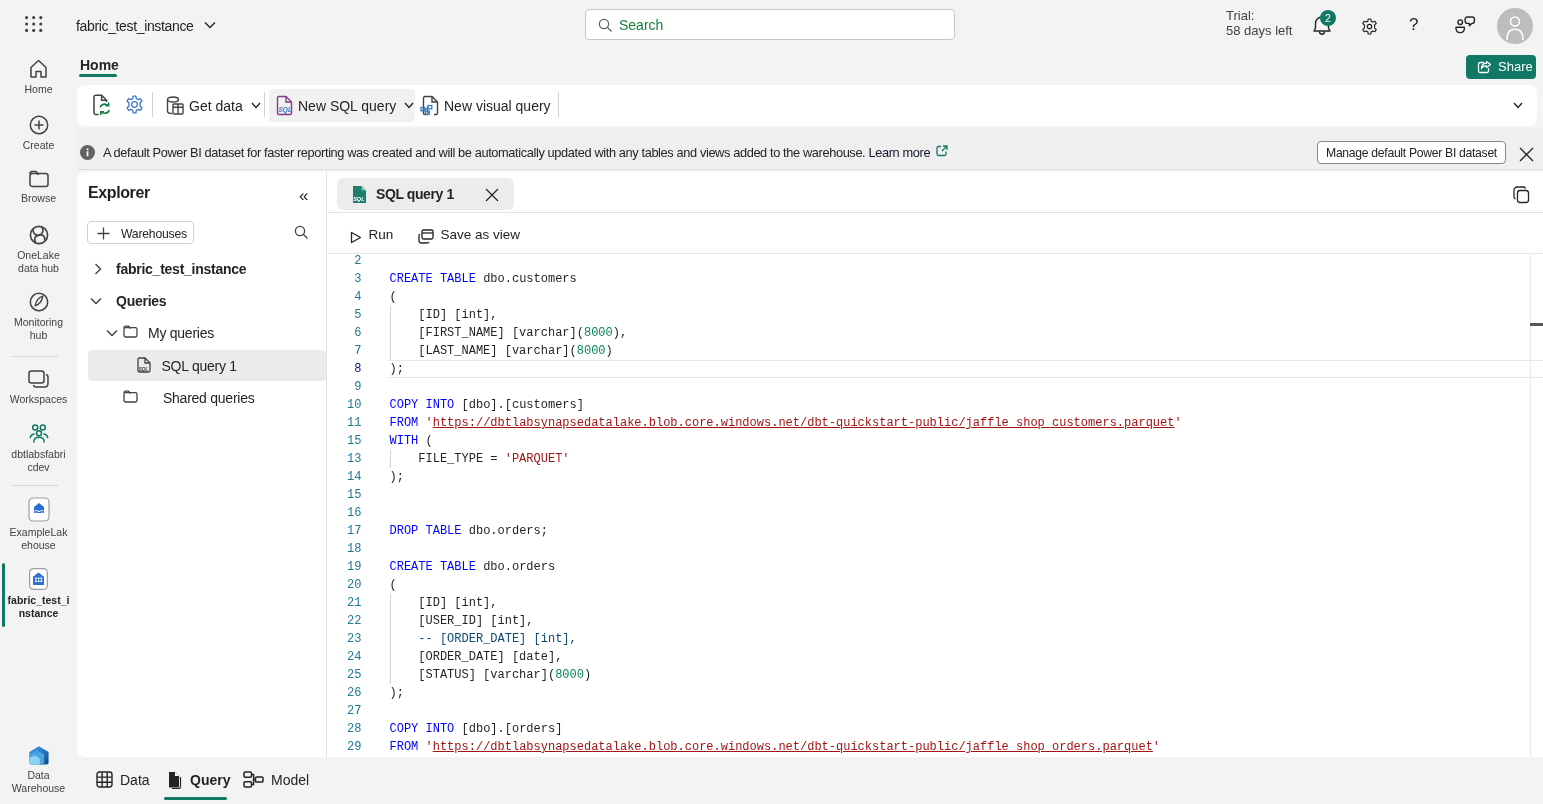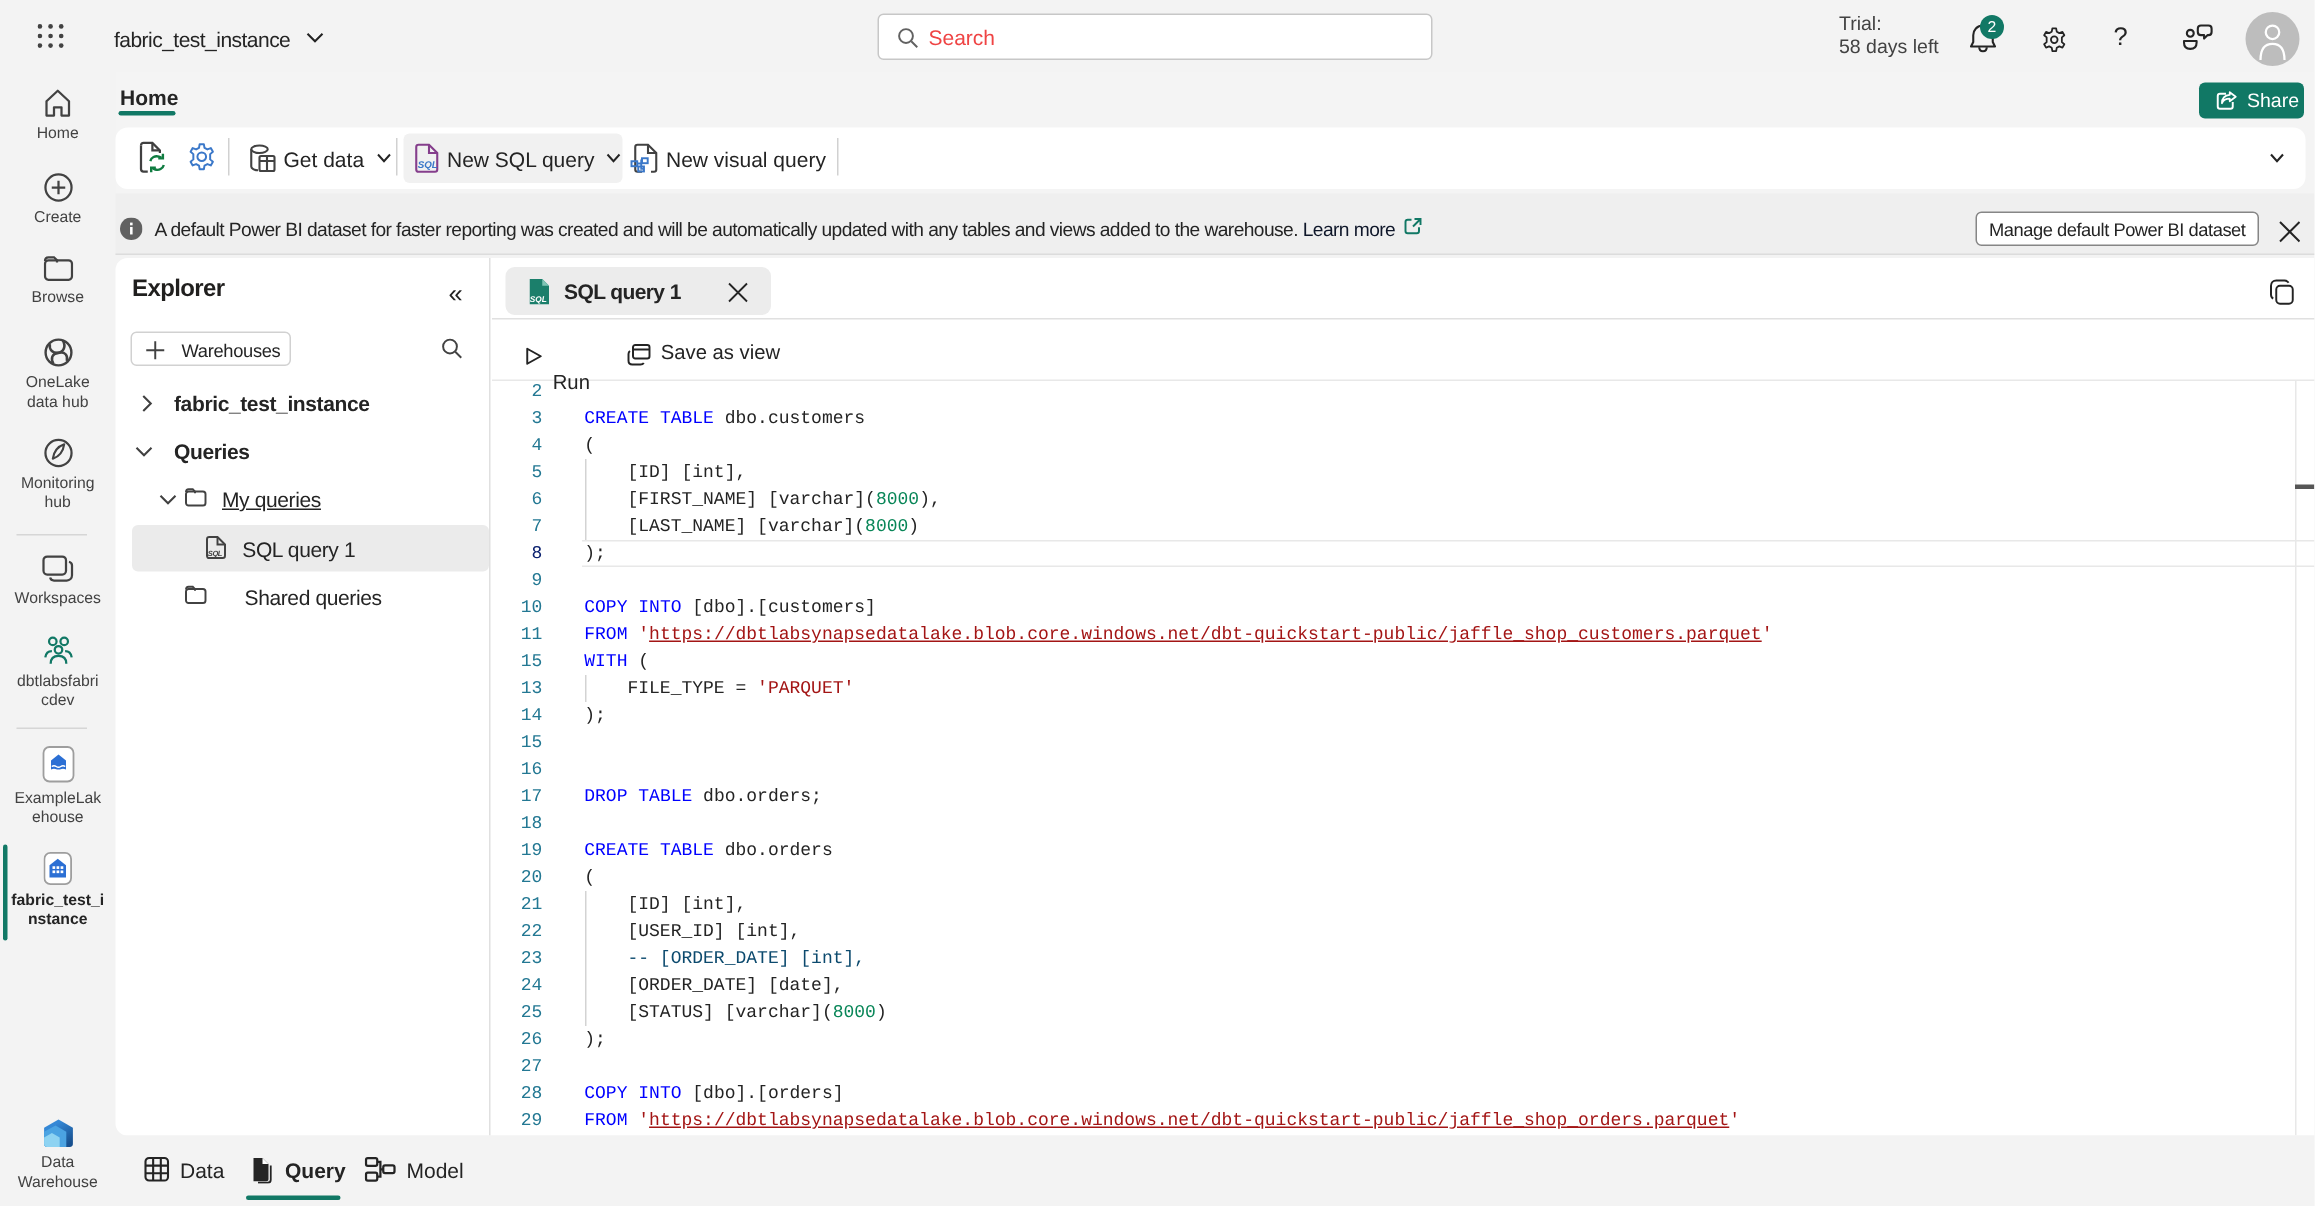--- a/index.html
+++ b/index.html
@@ -4,21 +4,21 @@
 <style>
 * { margin:0; padding:0; box-sizing:border-box; }
 html,body { width:1543px; height:804px; overflow:hidden; }
 body { font-family:"Liberation Sans", sans-serif; background:#f3f3f3; position:relative; color:#242424; }
 .abs { position:absolute; }
 svg { display:block; }
 
 #topbar { position:absolute; left:0; top:0; width:1543px; height:48px; background:#f3f3f3; }
 #title { position:absolute; left:76px; top:17.5px; font-size:14px; color:#242424; letter-spacing:-0.35px; }
 #searchbox { position:absolute; left:585px; top:9px; width:370px; height:31px; background:#fff; border:1px solid #c7c7c7; border-radius:4px; }
-#searchtxt { position:absolute; left:33px; top:7px; font-size:14px; color:#ef4444; }
+#searchtxt { position:absolute; left:33px; top:7px; font-size:14px; color:#15803d; }
 #trial { position:absolute; left:1226px; top:9px; font-size:13px; color:#424242; line-height:14.5px; }
 #avatar { position:absolute; left:1497px; top:8px; width:36px; height:36px; border-radius:50%; background:#bdbdbd; }
 
 #rail { position:absolute; left:0; top:48px; width:77px; height:756px; background:#f3f3f3; }
 .railitem { position:absolute; width:77px; text-align:center; font-size:10.5px; color:#424242; line-height:12.5px; }
 .railitem svg { margin:0 auto 4px auto; }
 .raildiv { position:absolute; left:11px; width:47px; height:1px; background:#d6d6d6; }
 #greenbar { position:absolute; left:2px; top:563px; width:3px; height:64px; background:#117865; border-radius:2px; }
 
 #ribbon { position:absolute; left:77px; top:48px; width:1466px; height:81px; background:#f4f4f4; }
@@ -334,21 +334,21 @@
         <span class="lbl" style="left:39px;font-weight:700;">Queries</span>
       </div>
     <div class="trow" style="top:145px;">
         <svg class="abs" style="left:29px;top:12px;" width="12" height="8" viewBox="0 0 12 8">
           <path d="M1 1.5 L6 6.5 L11 1.5" stroke="#424242" stroke-width="1.4" fill="none"></path>
         </svg>
         <svg class="abs" style="left:46px;top:8px;" width="15" height="13" viewBox="0 0 15 13">
           <path d="M1 3 C1 1.9 1.6 1.2 2.7 1.2 L5.5 1.2 L7 2.8 L7 3.8" stroke="#424242" stroke-width="1.3" fill="none"></path>
           <rect x="1" y="2.6" width="13" height="9.4" rx="1.7" stroke="#424242" stroke-width="1.3" fill="none"></rect>
         </svg>
-        <span class="lbl" style="left:71px;text-decoration:underline;">My queries</span>
+        <span class="lbl" style="left:71px;">My queries</span>
       </div>
     <div class="trow" style="top:177.5px;">
         <svg class="abs" style="left:60px;top:7.5px;" width="14" height="16" viewBox="0 0 14 16">
           <path d="M1 2.5 C1 1.5 1.5 1 2.5 1 L8 1 L13 6 L13 13.5 C13 14.5 12.5 15 11.5 15 L2.5 15 C1.5 15 1 14.5 1 13.5 Z" stroke="#424242" stroke-width="1.3" fill="none"></path>
           <path d="M8 1 L8 6 L13 6" stroke="#424242" stroke-width="1.3" fill="none"></path>
           <text x="1.5" y="13.5" font-family="Liberation Sans" font-weight="bold" font-style="italic" font-size="5" fill="#424242">SQL</text>
         </svg>
         <span class="lbl" style="left:84.5px;">SQL query 1</span>
       </div>
     <div class="trow" style="top:209.5px;">
@@ -373,21 +373,21 @@
     </div>
     <svg class="abs" style="left:1185px;top:14px;" width="17" height="18" viewBox="0 0 17 18">
         <rect x="4.5" y="4.5" width="11" height="12" rx="2.5" stroke="#242424" stroke-width="1.3" fill="none"></rect>
         <path d="M2.5 13 C1.6 12.6 1 11.8 1 10.5 L1 4.5 C1 2.5 2.5 1 4.5 1 L10 1 C11.2 1 12.2 1.6 12.7 2.5" stroke="#242424" stroke-width="1.3" fill="none"></path>
       </svg>
   </div>
   <div id="runbar">
     <svg class="abs" style="left:22px;top:17px;" width="12" height="13" viewBox="0 0 12 13">
         <path d="M1.5 1.5 L10.5 6.5 L1.5 11.5 Z" stroke="#242424" stroke-width="1.3" fill="none" stroke-linejoin="round"></path>
       </svg>
-    <div class="abs" style="left:40.5px;top:13px;margin-top:20px;">Run</div>
+    <div class="abs" style="left:40.5px;top:13px;">Run</div>
     <svg class="abs" style="left:90px;top:15px;" width="16" height="15" viewBox="0 0 16 15">
         <rect x="4" y="1" width="11" height="9" rx="1.5" stroke="#242424" stroke-width="1.3" fill="none"></rect>
         <path d="M4 4 L15 4" stroke="#242424" stroke-width="1.3"></path>
         <path d="M2 5 C1.4 5.4 1 6 1 7 L1 11.5 C1 13 2 14 3.5 14 L9 14 C10 14 10.8 13.6 11.2 13" stroke="#242424" stroke-width="1.3" fill="none"></path>
       </svg>
     <div class="abs" style="left:112.5px;top:13px;">Save as view</div>
   </div>
   <div id="editor">
 <div id="curline"></div>
 <div class="iguide" style="top:52px;height:54px;"></div>

